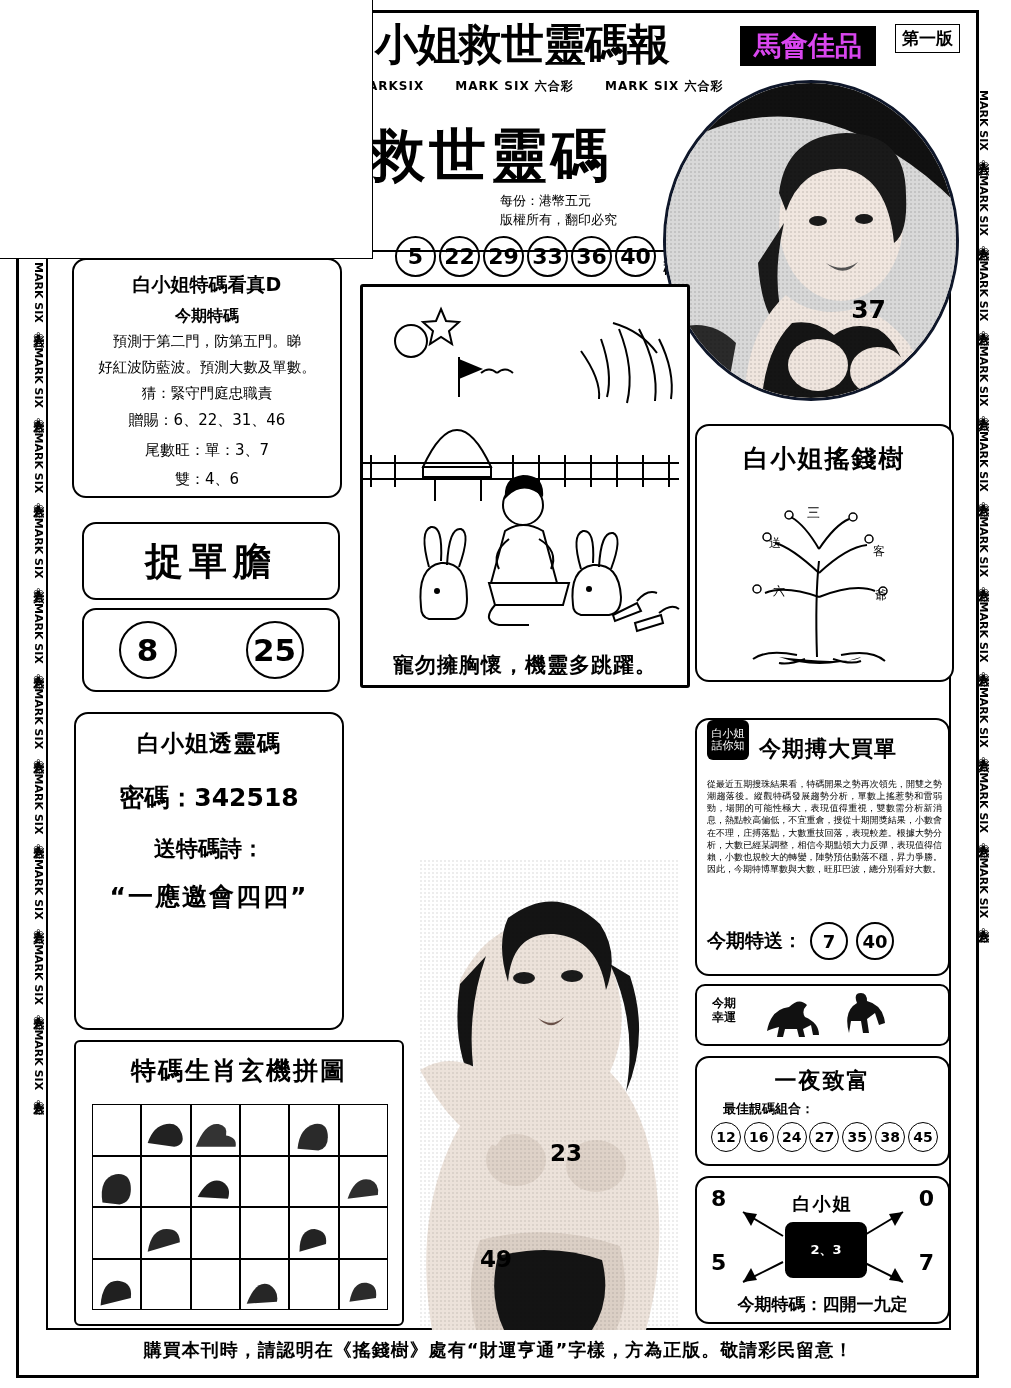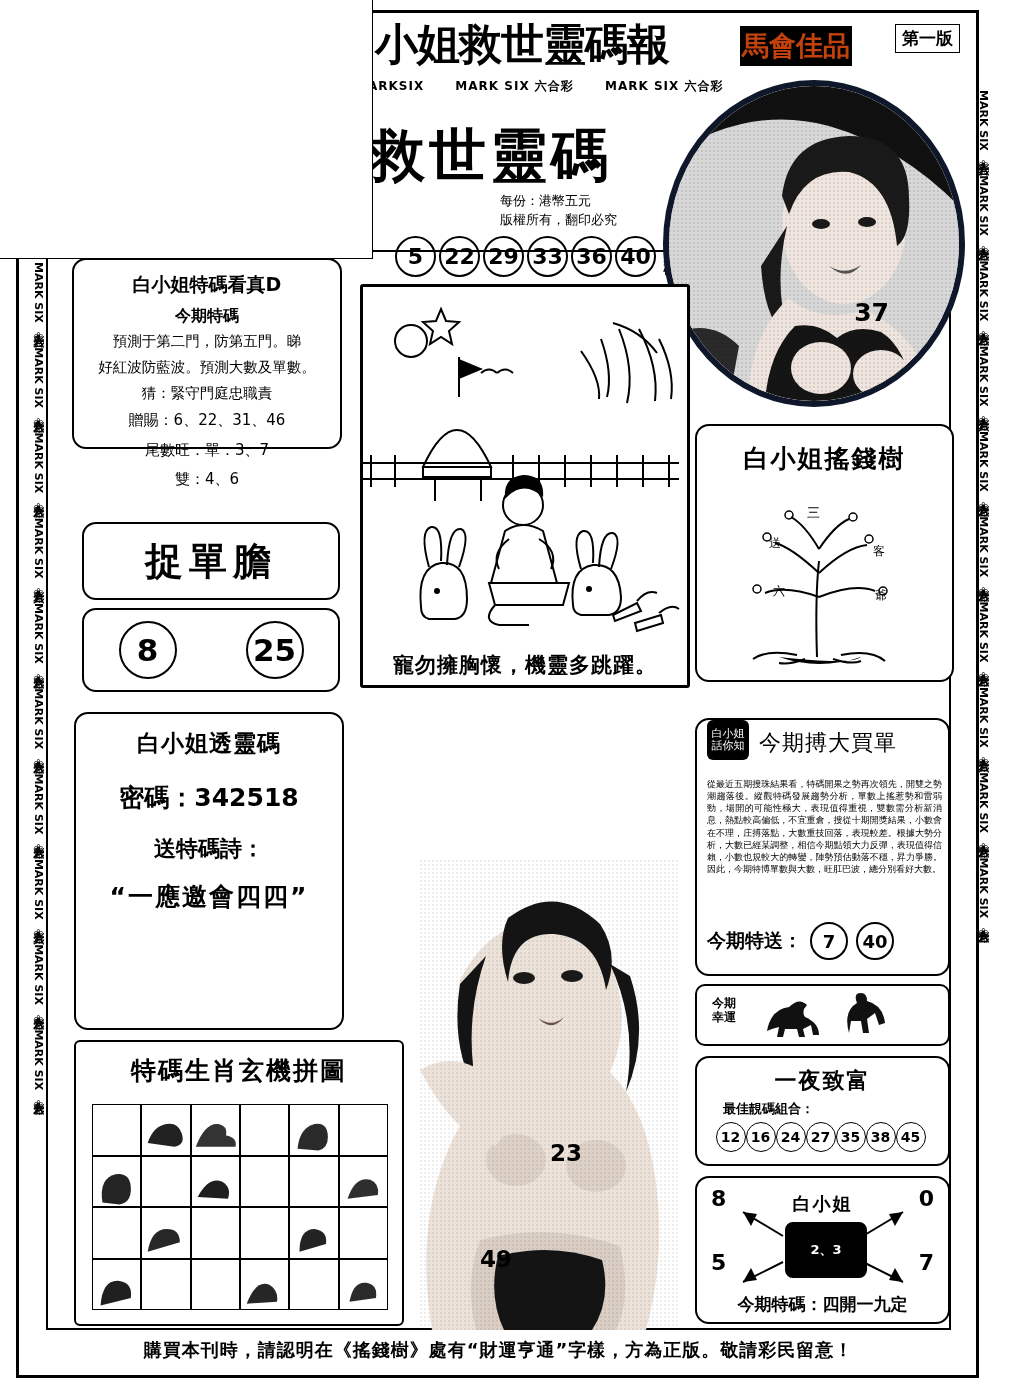--- a/index.html
+++ b/index.html
@@ -11,21 +11,21 @@
   .inner-frame{position:absolute;left:46px;top:250px;width:905px;height:1080px;border:2px solid #000;box-sizing:border-box;}
 
   
   .ribbon{position:absolute;font-size:11px;font-weight:bold;letter-spacing:0px;writing-mode:vertical-rl;white-space:nowrap;line-height:1.05;overflow:hidden;font-family:"DejaVu Sans",sans-serif;}
   .ribbon.left{left:22px;top:262px;height:1060px;width:22px;}
   .ribbon.right{right:22px;top:90px;height:1230px;width:22px;}
 
   
   .masthead{position:absolute;left:355px;top:14px;width:625px;height:62px;}
   .mast-title{position:absolute;left:20px;top:2px;font-size:43px;font-weight:bold;letter-spacing:-1px;font-family:"DejaVu Sans",sans-serif;}
-  .mast-badge{position:absolute;left:385px;top:12px;font-size:27px;font-weight:bold;background:#000;color:#c2410c;padding:2px 2px;}
+  .mast-badge{position:absolute;left:385px;top:12px;font-size:27px;font-weight:bold;background:#000;color:#d946ef;padding:2px 14px;}
   .mast-edition{position:absolute;left:540px;top:10px;font-size:17px;font-weight:bold;border:1px solid #000;padding:2px 6px;}
 
   .mast-strip{position:absolute;left:355px;top:78px;width:625px;height:26px;font-size:12px;font-weight:bold;letter-spacing:1px;overflow:hidden;white-space:nowrap;}
   .mast-strip span{display:inline-block;margin-right:26px;}
 
   .big-title{position:absolute;left:368px;top:118px;font-size:57px;font-weight:bold;letter-spacing:4px;font-family:"DejaVu Serif",serif;}
   .price-line{position:absolute;left:500px;top:192px;font-size:13px;line-height:1.45;text-align:left;}
 
   
   .draw-row{position:absolute;left:395px;top:236px;display:flex;align-items:center;gap:3px;}
@@ -33,40 +33,40 @@
   .draw-special-label{font-size:13px;line-height:1.05;font-weight:bold;text-align:center;width:22px;}
 
   
   .mask-box{position:absolute;left:0;top:0;width:372px;height:258px;background:#fff;border-right:1px solid #000;border-bottom:1px solid #000;}
 
   
   .panel{position:absolute;border:2px solid #000;border-radius:14px;box-sizing:border-box;background:#fff;}
   .panel.square{border-radius:3px;margin-left:8px;}
 
   
-  #p-tema{left:72px;top:258px;width:270px;height:191px;}
+  #p-tema{left:72px;top:258px;width:270px;height:240px;}
   #p-tema .hdr{font-size:19px;font-weight:bold;text-align:center;margin-top:12px;}
   #p-tema .sub{font-size:16px;font-weight:bold;text-align:center;margin-top:8px;}
   #p-tema .ln{font-size:14.5px;text-align:center;line-height:1.5;margin-top:4px;}
   #p-tema .ln2{font-size:15px;text-align:center;line-height:1.7;margin-top:4px;}
 
   #p-catch{left:82px;top:522px;width:258px;height:78px;}
   #p-catch .t{font-size:38px;font-weight:bold;text-align:center;line-height:74px;letter-spacing:6px;font-family:"DejaVu Serif",serif;}
 
   #p-catchnum{left:82px;top:608px;width:258px;height:84px;}
   .catch-balls{display:flex;justify-content:space-around;align-items:center;height:100%;}
   .catch-ball{width:54px;height:54px;border:2px solid #000;border-radius:50%;display:flex;align-items:center;justify-content:center;font-size:31px;font-weight:bold;}
 
   
   #p-cartoon{left:352px;top:284px;width:330px;height:404px;border-width:3px;border-radius:3px;}
   .cartoon-art{position:absolute;left:0;top:0;width:100%;height:350px;}
   .cartoon-cap{position:absolute;left:0;bottom:6px;width:100%;text-align:center;font-size:21px;font-weight:bold;letter-spacing:1px;font-family:"DejaVu Serif",serif;}
 
   
-  .photo-circle{position:absolute;left:663px;top:80px;width:290px;height:315px;border:6px solid #0f172a;border-radius:50%;overflow:hidden;background:#cfcfcf;}
+  .photo-circle{position:absolute;left:663px;top:80px;width:290px;height:315px;border:3px solid #0f172a;border-radius:50%;overflow:hidden;background:#cfcfcf;}
   .photo-num{position:absolute;right:70px;bottom:74px;font-size:25px;font-weight:bold;color:#000;}
 
   
   #p-tree{left:695px;top:424px;width:259px;height:258px;}
   #p-tree .t{font-size:25px;font-weight:bold;text-align:center;margin-top:16px;letter-spacing:2px;}
 
   
   #p-code{left:74px;top:712px;width:270px;height:318px;}
   #p-code .t{font-size:23px;font-weight:bold;text-align:center;margin-top:14px;letter-spacing:1px;}
   #p-code .mm{font-size:25px;font-weight:bold;text-align:center;margin-top:22px;}
@@ -75,35 +75,35 @@
   #p-code .sup{font-size:20px;font-weight:bold;text-align:center;margin-top:24px;}
 
   
   #p-dream{left:352px;top:708px;width:330px;height:320px;border:none;}
   #p-dream .t{font-size:24px;font-weight:bold;text-align:center;letter-spacing:2px;}
   #p-dream .body{font-size:15px;line-height:1.55;margin-top:8px;padding:0 6px;text-align:justify;}
 
   
   #p-bigbet{left:695px;top:718px;width:255px;height:258px;}
   #p-bigbet .tag{position:absolute;left:10px;top:0;width:42px;height:40px;background:#000;color:#fff;border-radius:6px;font-size:11px;font-weight:normal;display:flex;align-items:center;justify-content:center;text-align:center;line-height:1.1;}
-  #p-bigbet .t{position:absolute;left:62px;top:8px;font-size:22px;font-weight:normal;letter-spacing:1px;}
+  #p-bigbet .t{position:absolute;left:62px;top:14px;font-size:22px;font-weight:bold;letter-spacing:1px;}
   #p-bigbet .body{position:absolute;left:10px;top:58px;width:235px;font-size:9px;line-height:1.35;text-align:justify;}
   #p-bigbet .send{position:absolute;left:10px;bottom:14px;display:flex;align-items:center;gap:8px;}
   #p-bigbet .send .lbl{font-size:19px;font-weight:bold;}
   .mini-ball{width:34px;height:34px;border:2px solid #000;border-radius:50%;display:flex;align-items:center;justify-content:center;font-size:18px;font-weight:bold;}
 
   
   #p-zodiac{left:695px;top:984px;width:255px;height:62px;border-radius:10px;}
   #p-zodiac .lbl{position:absolute;left:12px;top:10px;font-size:12px;font-weight:bold;line-height:1.2;text-align:center;width:30px;}
 
   
   #p-rich{left:695px;top:1056px;width:255px;height:110px;}
   #p-rich .t{font-size:22px;font-weight:bold;text-align:center;margin-top:8px;letter-spacing:2px;}
   #p-rich .sub{font-size:13px;font-weight:bold;margin-left:26px;margin-top:4px;}
-  #p-rich .balls{display:flex;justify-content:center;padding:4px 10px 0 6px;}
+  #p-rich .balls{display:flex;justify-content:space-between;padding:4px 10px 0 14px;}
   #p-rich .balls .bb{width:28px;height:28px;border:1.5px solid #000;border-radius:50%;display:flex;align-items:center;justify-content:center;font-size:14px;font-weight:bold;}
 
   
   #p-compass{left:695px;top:1176px;width:255px;height:148px;}
   #p-compass .brand{position:absolute;left:0;top:14px;width:100%;text-align:center;font-size:18px;font-weight:bold;letter-spacing:2px;}
   #p-compass .n{position:absolute;font-size:22px;font-weight:bold;}
   #p-compass .n.tl{left:14px;top:8px;}
   #p-compass .n.tr{right:14px;top:8px;}
   #p-compass .n.bl{left:14px;top:72px;}
   #p-compass .n.br{right:14px;top:72px;}

